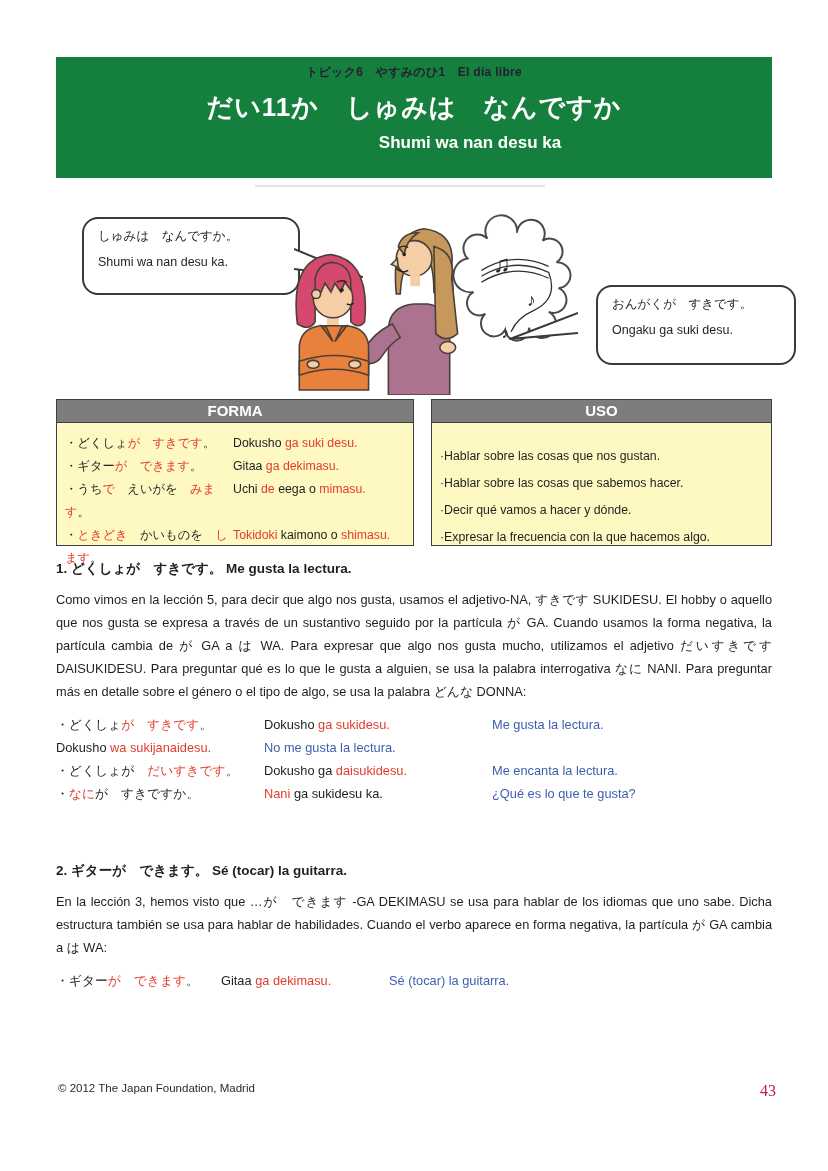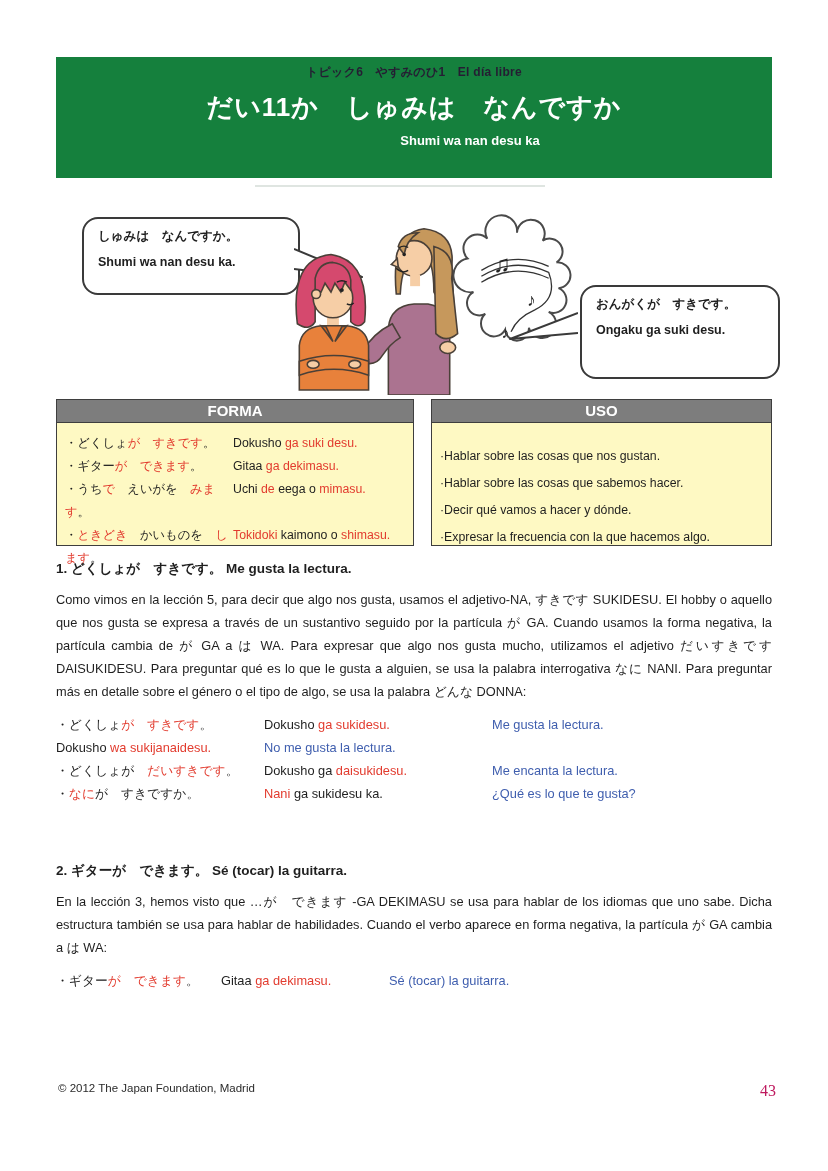--- a/index.html
+++ b/index.html
@@ -5,31 +5,31 @@
   html,body{margin:0;padding:0;background:#fff;}
   .page{position:relative;width:828px;height:1171px;background:#ffffff;overflow:hidden;
         font-family:"Liberation Sans","DejaVu Sans",sans-serif;color:#1f1f1f;}
   .ws{white-space:pre-wrap;}
 
   
   .banner{position:absolute;top:57px;left:56px;right:56px;height:121px;background:#15803d;
           padding:7px 0;box-sizing:border-box;text-align:center;}
   .banner .topic{font-size:12px;font-weight:bold;color:#251d33;letter-spacing:.3px;}
   .banner .title{font-size:26px;font-weight:bold;color:#ffffff;margin-top:9px;letter-spacing:1px;}
-  .banner .subtitle{font-size:13px;font-weight:bold;color:#ffffff;margin-top:8px;padding-left:112px;}
+  .banner .subtitle{font-size:17px;font-weight:bold;color:#ffffff;margin-top:8px;padding-left:112px;}
   .divider{position:absolute;top:185px;left:255px;width:290px;height:2px;background:#dfe5e1;}
 
   
-  .scene{position:absolute;top:205px;left:56px;right:56px;height:192px;font-weight:bold;}
+  .scene{position:absolute;top:205px;left:56px;right:56px;height:192px;}
   .bubble{position:absolute;background:#fff;border:2px solid #3a3a3a;border-radius:16px;
           padding:11px 14px;box-sizing:border-box;font-size:12.5px;line-height:1;}
   .bubble .jline{display:block;}
   .bubble .rline{display:block;margin-top:13px;}
   .bubble-left{left:26px;top:12px;width:218px;height:78px;}
-  .bubble-right{left:524px;top:80px;width:200px;height:94px;}
+  .bubble-right{left:540px;top:80px;width:200px;height:80px;}
   .tail{position:absolute;}
   .tail-left{left:238px;top:42px;}
   .tail-right{left:450px;top:104px;}
   .chars{position:absolute;left:212px;top:2px;width:310px;height:188px;}
 
   
   .boxes{position:absolute;top:399px;left:56px;right:56px;display:flex;gap:17px;}
   .gbox{border:1.6px solid #3E3E3E;background:#fef9c3;box-sizing:border-box;height:147px;}
   .gbox-header{background:#7D7D7D;color:#fff;font-weight:bold;font-size:15px;text-align:center;
                padding:2px 0 3px;border-bottom:1.6px solid #3E3E3E;}

